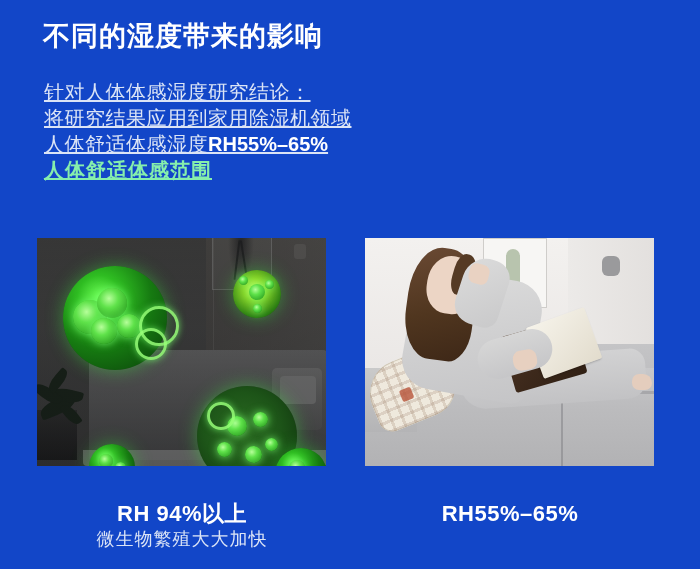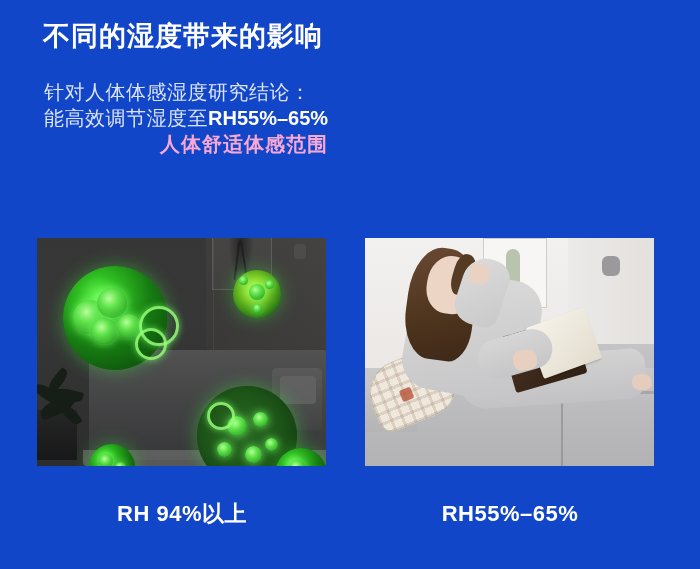--- a/index.html
+++ b/index.html
@@ -36,31 +36,30 @@
   .body-copy {
     position: absolute;
     left: 44px;
     top: 79px;
     color: #dbe4f6;
     font-size: 20px;
     line-height: 26px;
     letter-spacing: 0.5px;
     white-space: nowrap;
   }
-  .body-copy .line { display: block; }
+  .body-copy .line { display: block; text-decoration: underline; }
   .body-copy .strong {
     color: #ffffff;
     font-weight: bold;
     letter-spacing: 0px;
   }
   .body-copy .line-emph {
-    color: #f9a8d4;
+    color: #86efac;
     font-weight: bold;
     letter-spacing: 1px;
-    text-align: right;
   }
 
   
   .panel {
     position: absolute;
     top: 238px;
     width: 289px;
     height: 228px;
     overflow: hidden;
   }
@@ -335,21 +334,22 @@
 </style>
 </head>
 <body>
 
 <div class="poster">
 
   <div class="headline">不同的湿度带来的影响</div>
 
   <div class="body-copy">
     <span class="line">针对人体体感湿度研究结论：</span>
-    <span class="line"><span>能高效调节湿度至</span><span class="strong">RH55%–65%</span></span>
+    <span class="line">将研究结果应用到家用除湿机领域</span>
+    <span class="line"><span>人体舒适体感湿度</span><span class="strong">RH55%–65%</span></span>
     <span class="line line-emph">人体舒适体感范围</span>
   </div>
 
   <div class="panel panel-left">
     <div class="room-dark">
       <div class="dk-wall-right"></div>
       <div class="dk-wall-seam"></div>
       <div class="dk-frame"></div>
       <div class="dk-frame-art"></div>
       <div class="dk-thermostat"></div>
@@ -436,19 +436,20 @@
       <div class="lt-hand-face"></div>
       <div class="lt-book-cover"></div>
       <div class="lt-book-pages"></div>
       <div class="lt-arm-low"></div>
       <div class="lt-hand-book"></div>
     </div>
   </div>
 
   <div class="caption caption-left">
     <span class="cap-main">RH 94%以上</span>
+    <span class="cap-sub">微生物繁殖大大加快</span>
   </div>
 
   <div class="caption caption-right">
     <span class="cap-main">RH55%–65%</span>
   </div>
 
 </div>
 
 </body></html>

